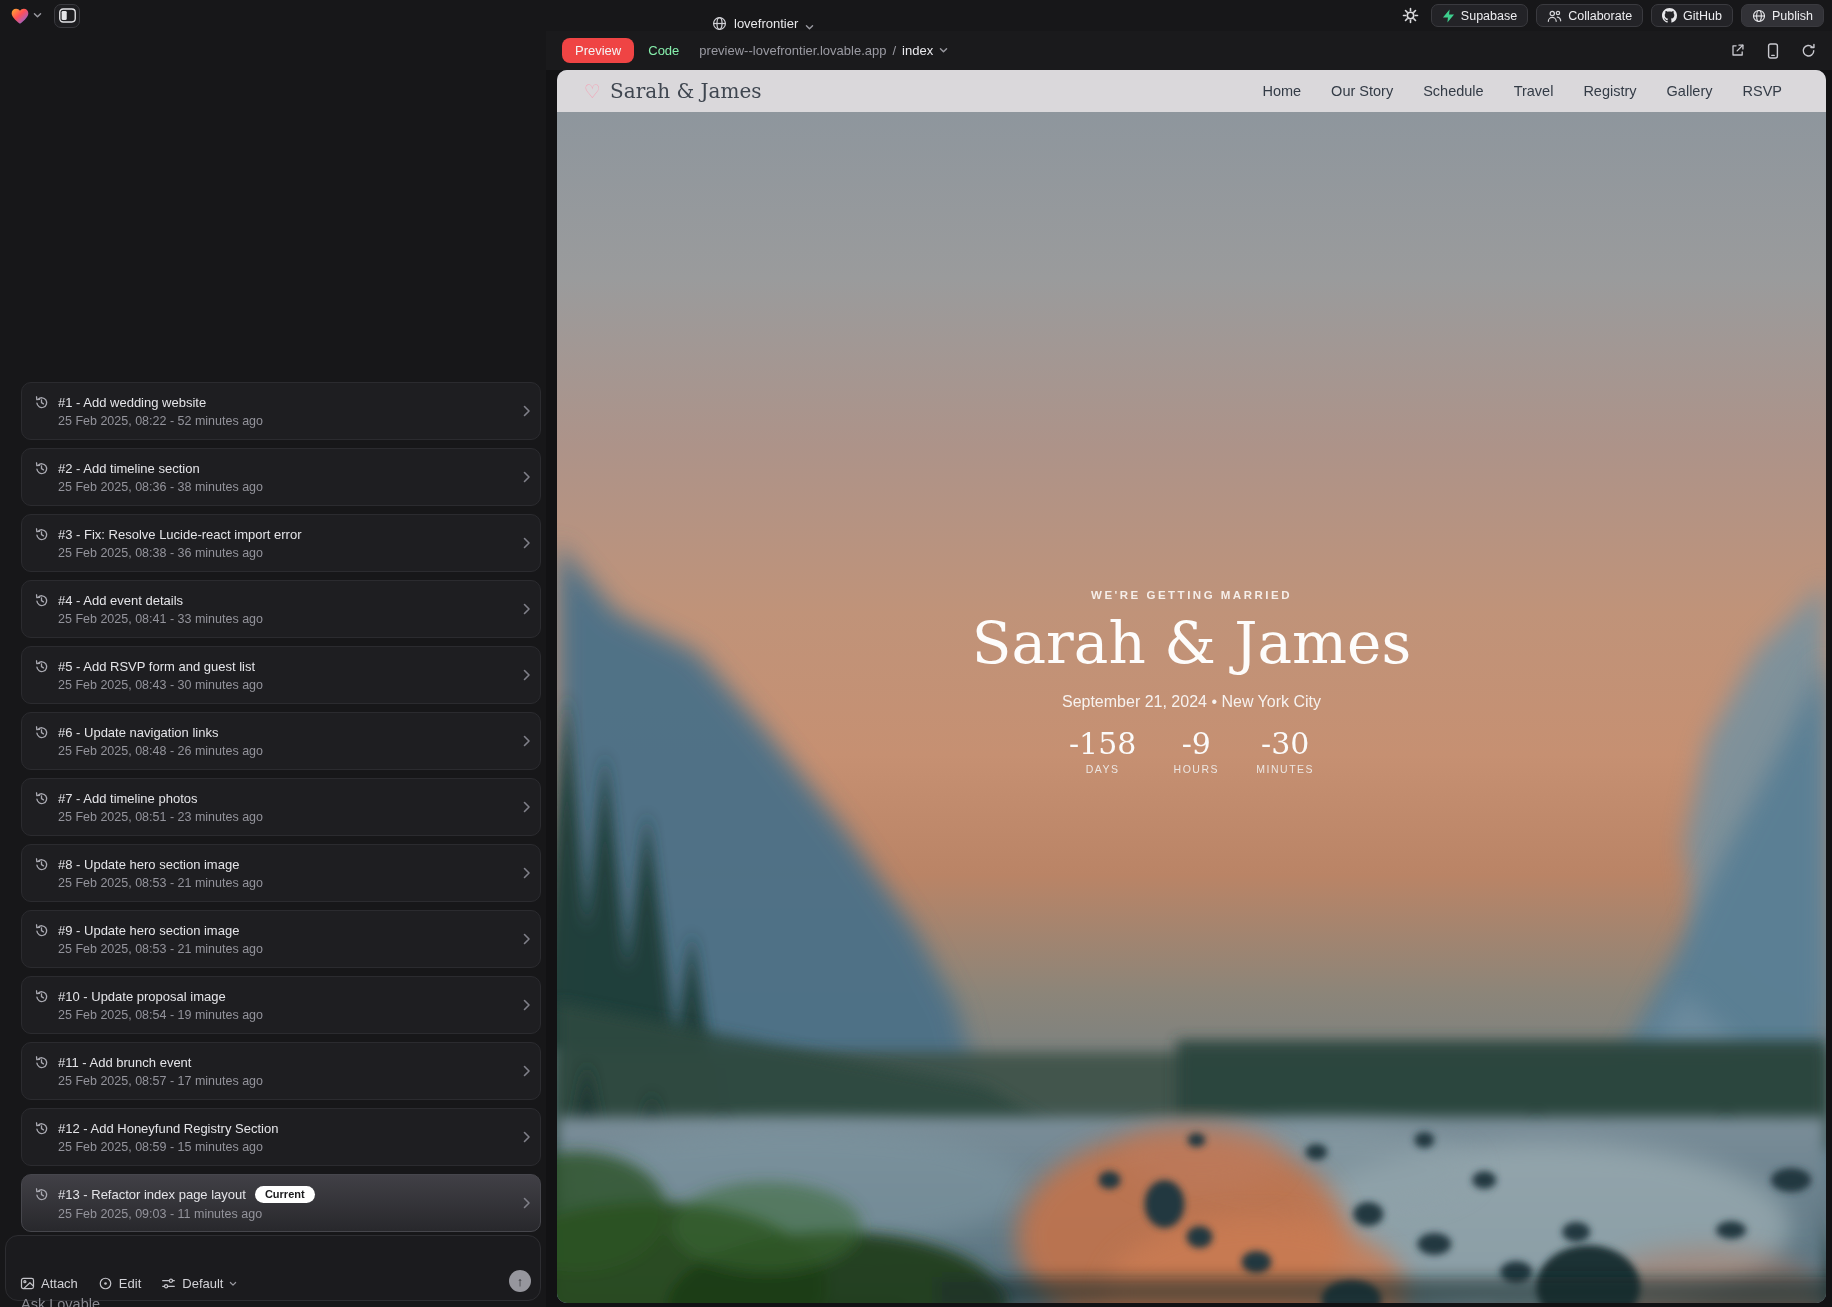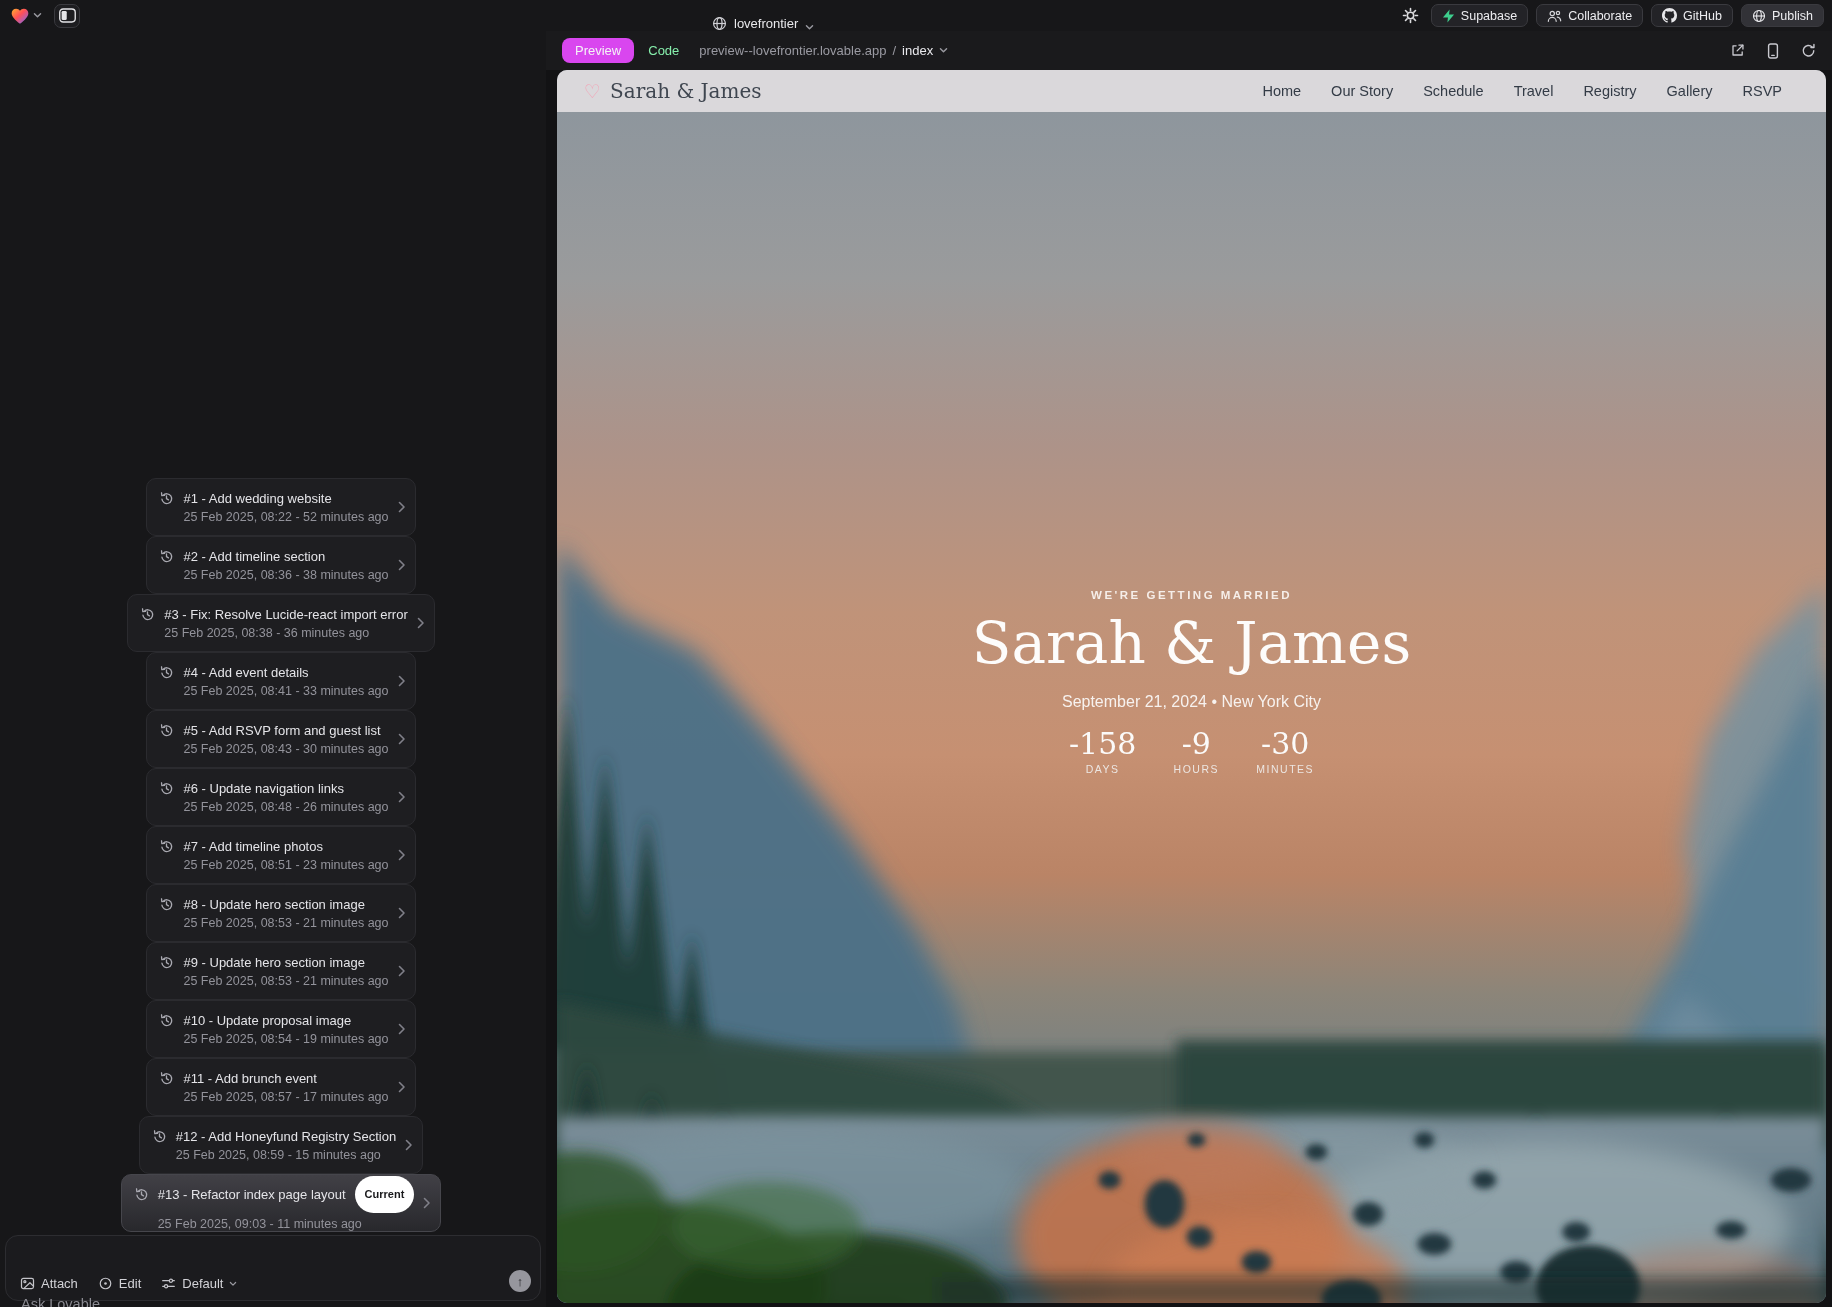--- a/index.html
+++ b/index.html
@@ -19,42 +19,42 @@
   .tb-btn{display:flex;align-items:center;gap:6px;height:23px;padding:0 10px;border:1px solid #3a3a3f;
     border-radius:7px;background:#232327;color:#ededf0;font-size:12.5px;}
   .tb-btn.publish{background:#323237;}
 
   
   .sidebar{position:absolute;top:31px;left:0;width:546px;bottom:0;background:#171719;}
   .tabbar{margin:6px 4px 0 4px;height:29px;background:#242428;border-radius:9px;display:flex;padding:2px;box-sizing:border-box;}
   .tab{flex:1;display:flex;align-items:center;justify-content:center;font-size:13px;color:#a5a5ac;border-radius:7px;cursor:pointer;}
   .tab.active{background:#3e3e44;color:#f4f4f6;font-weight:500;}
 
-  .history{position:absolute;left:21px;right:5px;bottom:75px;display:flex;flex-direction:column;gap:0;align-items:center;}
+  .history{position:absolute;left:21px;right:5px;bottom:75px;display:flex;flex-direction:column;gap:8px;}
   .hcard{height:58px;box-sizing:border-box;border:1px solid #2b2b2f;background:#1e1e21;border-radius:10px;
     padding:9px 26px 9px 12px;position:relative;display:flex;flex-direction:column;justify-content:center;gap:4px;cursor:pointer;}
   .hcard.current{background:linear-gradient(180deg,#414046 0%,#28282c 100%);border-color:#46464c;}
   .hrow{display:flex;align-items:center;gap:9px;font-size:13px;color:#e4e4e8;font-weight:500;}
   .hmeta{margin-left:24px;font-size:12.5px;color:#93939b;}
   .hchev{position:absolute;right:9px;top:50%;transform:translateY(-50%);}
   .badge{display:none;background:#ffffff;color:#1a1a1c;font-size:11px;font-weight:700;
-    padding:13px 10px;border-radius:999px;line-height:1;}
+    padding:3px 10px;border-radius:999px;line-height:1;}
 
   .composer{position:absolute;left:5px;right:5px;bottom:6px;height:66px;background:#1b1b1e;border:1px solid #2d2d31;
     border-radius:13px;box-sizing:border-box;}
   .composer-input{position:absolute;left:15px;top:12px;font-size:14.5px;color:#8a8a91;margin-top:48px;}
   .composer-row{position:absolute;left:14px;bottom:9px;display:flex;align-items:center;gap:20px;color:#d2d2d7;font-size:13px;}
   .caction{display:flex;align-items:center;gap:6px;cursor:pointer;}
   .send-btn{position:absolute;right:9px;bottom:8px;width:22px;height:22px;border-radius:50%;background:#96969d;
     color:#202023;display:flex;align-items:center;justify-content:center;font-size:13px;font-weight:700;border:none;}
 
   
   .preview-pane{position:absolute;top:31px;left:546px;right:0;bottom:0;background:#121214;}
   .ptoolbar{position:absolute;top:0;left:0;right:0;height:39px;background:#1a1a1c;display:flex;align-items:center;padding:0 16px;box-sizing:border-box;}
-  .pill{background:#d946ef;color:#f4f4f6;border-radius:8px;padding:5px 13px;font-size:13px;}
+  .pill{background:#ef4444;color:#f4f4f6;border-radius:8px;padding:5px 13px;font-size:13px;}
   .code-tab{color:#86efac;font-size:13px;margin-left:14px;cursor:pointer;}
   .purl{display:flex;align-items:center;gap:6px;margin-left:20px;font-size:13px;color:#9a9aa2;cursor:pointer;}
   .purl .page{color:#e9e9ed;font-weight:500;}
   .ptool-icons{margin-left:auto;display:flex;align-items:center;gap:22px;}
   .pt-icon{background:none;border:none;padding:0;display:flex;align-items:center;}
 
   
   .site{position:absolute;top:39px;left:11px;right:6px;bottom:4px;border-radius:10px;overflow:hidden;background:#98a0a7;}
   .site-header{position:absolute;top:0;left:0;right:0;height:42px;background:rgba(231,226,229,0.84);
     display:flex;align-items:center;z-index:6;}

